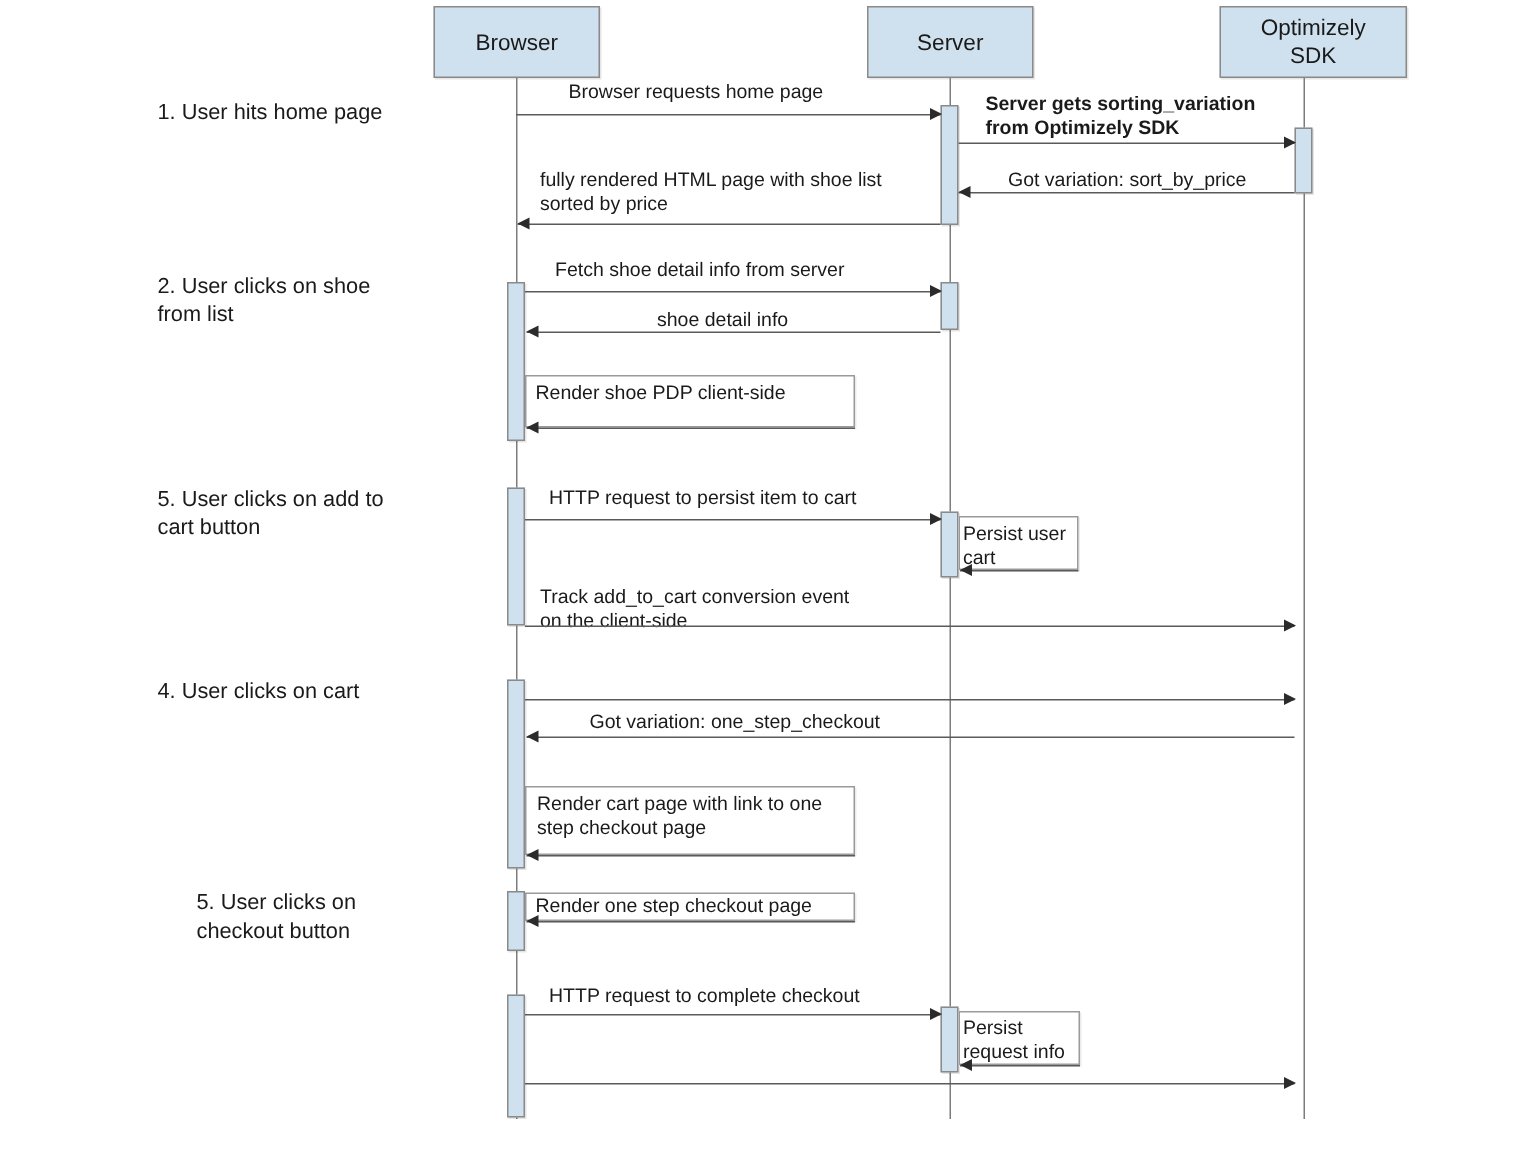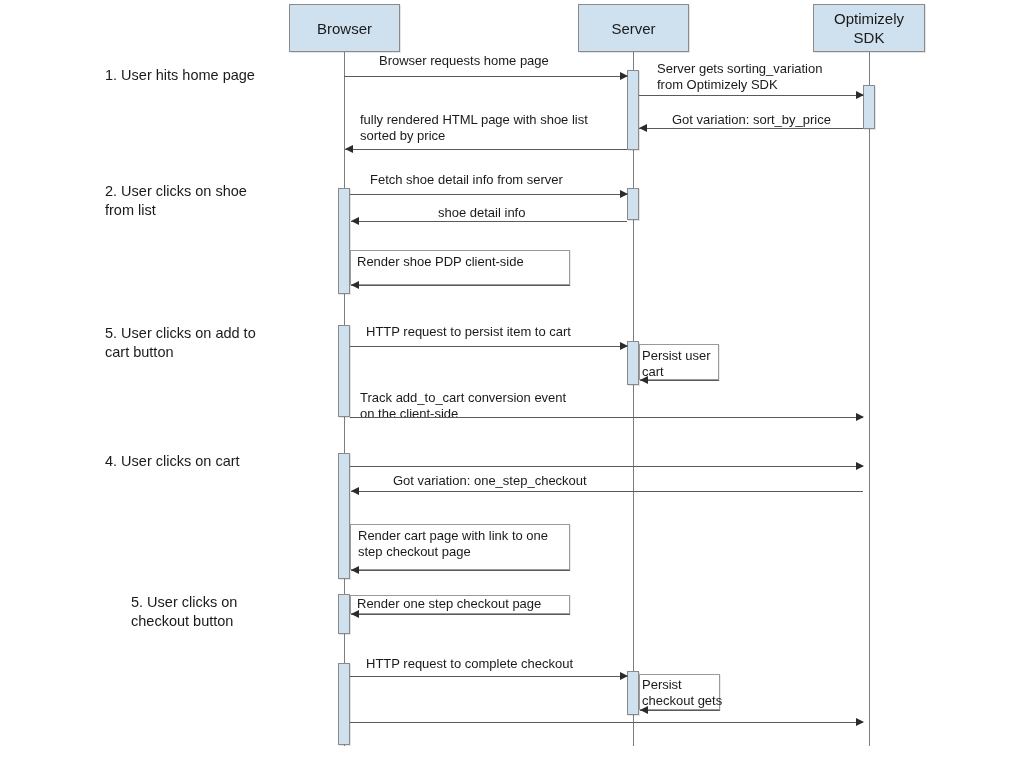--- a/index.html
+++ b/index.html
@@ -103,21 +103,21 @@
 <div id="canvas">
 
   <div class="participant" style="left:289px; top:4px; width:111px; height:48px;">
     <span>Browser</span>
   </div>
 
   <div class="participant" style="left:578px; top:4px; width:111px; height:48px;">
     <span>Server</span>
   </div>
 
-  <div class="participant" style="left:813px; top:4px; width:112px; height:48px;">
+  <div class="participant" style="left:813px; top:4px; width:125px; height:48px;">
     <span style="white-space:pre-line;">Optimizely
 SDK</span>
   </div>
 
   <div class="lifeline" style="left:344px; top:52px; height:694px;"></div>
   <div class="lifeline" style="left:633px; top:52px; height:694px;"></div>
   <div class="lifeline" style="left:869px; top:52px; height:694px;"></div>
 
   <div class="activation" style="left:627px; top:70px; height:80px;"></div>
 
@@ -145,21 +145,21 @@
   <div class="step-label" style="left:105px; top:324px;">5. User clicks on add to
 cart button</div>
   <div class="step-label" style="left:105px; top:452px;">4. User clicks on cart</div>
   <div class="step-label" style="left:112px; top:593px;margin-left:19px;">5. User clicks on
 checkout button</div>
 
   <div class="msg-text" style="left:379px; top:53px;">Browser requests home page</div>
   <div class="msg-line" style="left:344px; top:76px; width:283px;"></div>
   <div class="arrowhead right" style="left:620px; top:72px;"></div>
 
-  <div class="msg-text" style="left:657px; top:61px;">Server gets sorting_variation
+  <div class="msg-text" style="left:657px; top:61px;font-weight:bold;">Server gets sorting_variation
 from Optimizely SDK</div>
   <div class="msg-line" style="left:639px; top:95px; width:224px;"></div>
   <div class="arrowhead right" style="left:856px; top:91px;"></div>
 
   <div class="msg-text" style="left:672px; top:112px;">Got variation: sort_by_price</div>
   <div class="msg-line" style="left:639px; top:128px; width:224px;"></div>
   <div class="arrowhead left" style="left:639px; top:124px;"></div>
 
   <div class="msg-text" style="left:360px; top:112px;">fully rendered HTML page with shoe list
 sorted by price</div>
@@ -211,20 +211,20 @@
   <div class="selfbox-text" style="left:357px; top:596px;">Render one step checkout page</div>
   <div class="msg-line" style="left:351px; top:614px; width:219px;"></div>
   <div class="arrowhead left" style="left:351px; top:610px;"></div>
 
   <div class="msg-text" style="left:366px; top:656px;">HTTP request to complete checkout</div>
   <div class="msg-line" style="left:350px; top:676px; width:277px;"></div>
   <div class="arrowhead right" style="left:620px; top:672px;"></div>
 
   <div class="selfbox" style="left:639px; top:674px; width:81px; height:36px;"></div>
   <div class="selfbox-text" style="left:642px; top:677px;">Persist
-checkout gets</div>
+request info</div>
   <div class="msg-line" style="left:640px; top:710px; width:80px;"></div>
   <div class="arrowhead left" style="left:640px; top:706px;"></div>
 
   <div class="msg-line" style="left:350px; top:722px; width:513px;"></div>
   <div class="arrowhead right" style="left:856px; top:718px;"></div>
 
 </div>
 
 </body></html>

